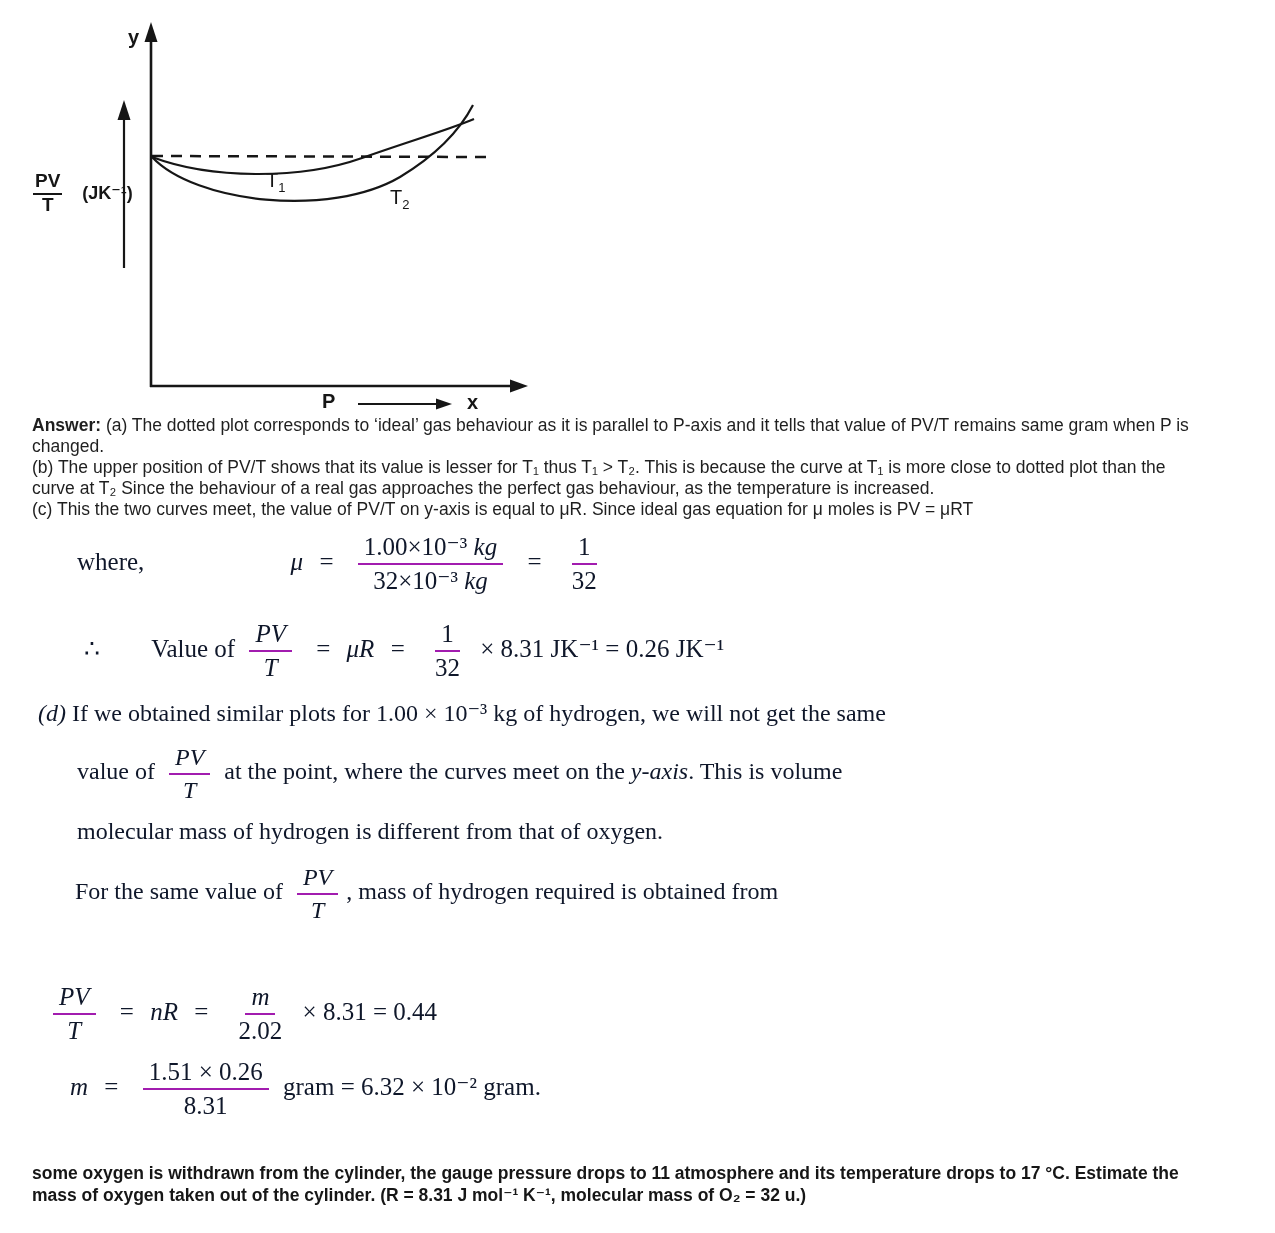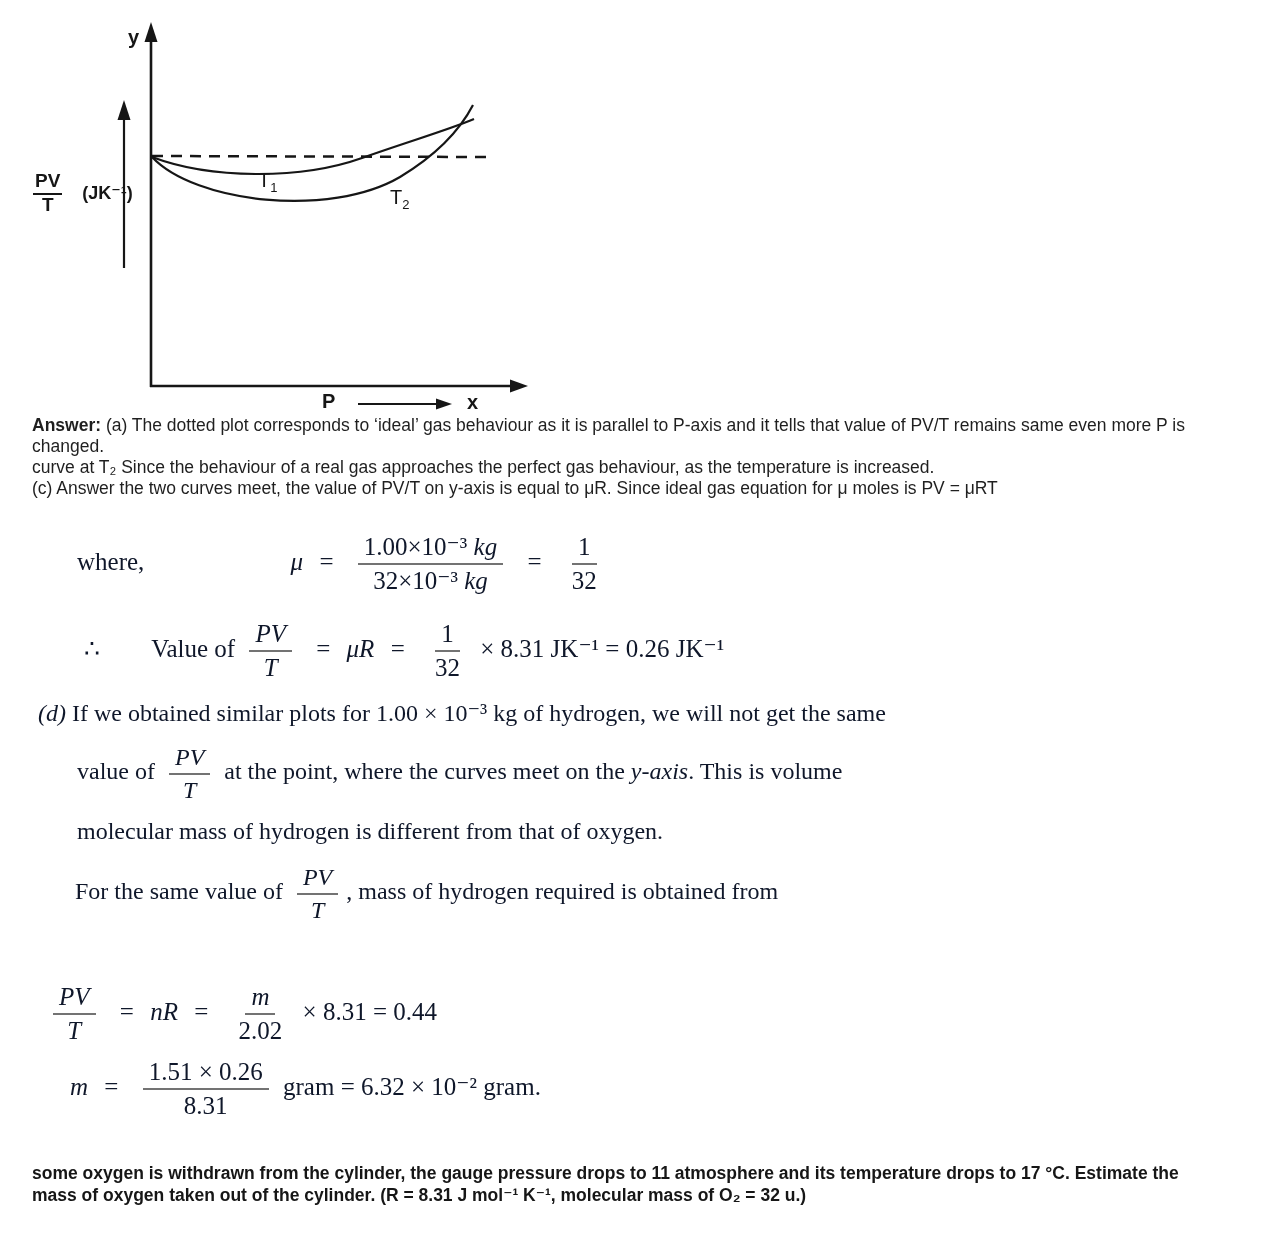--- a/index.html
+++ b/index.html
@@ -31,21 +31,21 @@
     position:absolute; white-space:nowrap;
     font-family:"Liberation Serif","DejaVu Serif",serif;
     font-size:25px; color:#0f172a;
   }
   .para { font-size:24px; }
   .frac {
     display:inline-flex; flex-direction:column; align-items:center;
     vertical-align:middle; text-align:center; line-height:1.12;
     margin:0 8px;
   }
-  .frac .num { border-bottom:2px solid #737373; padding:0 6px 2px; }
+  .frac .num { border-bottom:2px solid #a21caf; padding:0 6px 2px; }
   .frac .den { padding:2px 6px 0; }
   .ml45  { margin-left:45px; }
   .ml140 { margin-left:140px; }
   .eq { margin:0 10px; }
 </style>
 </head>
 <body>
 
 <div id="figure">
   <svg width="560" height="415" viewBox="0 0 560 415">
@@ -63,37 +63,38 @@
       <polygon points="528,386 510,379.5 510,392.5"></polygon>
       <polygon points="124,100 117.5,120 130.5,120"></polygon>
       <polygon points="452,404 436,398.5 436,409.5"></polygon>
     </g>
   </svg>
 
   <span class="glabel" style="left:128px; top:26px;">y</span>
   <span class="glabel" style="left:467px; top:391px;">x</span>
   <span class="glabel" style="left:322px; top:390px;">P</span>
 
-  <span class="glabel reg" style="left:258px; top:169px;"><span>T</span><span class="gsub">1</span></span>
+  <span class="glabel reg" style="left:266px; top:169px;"><span>T</span><span class="gsub">1</span></span>
   <span class="glabel reg" style="left:366px; top:186px;margin-left:24px;"><span>T</span><span class="gsub">2</span></span>
 
   <span id="pvt-label">
     <span class="afrac">
         <span class="anum">PV</span>
         <span>T</span>
       </span>
     <span class="aunit">(JK⁻¹)</span>
   </span>
 </div>
 
 <div class="ans">
-  <div><b>Answer:</b><span> (a) The dotted plot corresponds to ‘ideal’ gas behaviour as it is parallel to P-axis and it tells that value of PV/T remains same even more P is</span></div>
+  <div><b>Answer:</b><span> (a) The dotted plot corresponds to ‘ideal’ gas behaviour as it is parallel to P-axis and it tells that value of PV/T remains same gram when P is</span></div>
   <div>changed.</div>
+  <div>(b) The upper position of PV/T shows that its value is lesser for T₁ thus T₁ &gt; T₂. This is because the curve at T₁ is more close to dotted plot than the</div>
   <div>curve at T₂ Since the behaviour of a real gas approaches the perfect gas behaviour, as the temperature is increased.</div>
-  <div>(c) Answer the two curves meet, the value of PV/T on y-axis is equal to μR. Since ideal gas equation for μ moles is PV = μRT</div>
+  <div>(c) This the two curves meet, the value of PV/T on y-axis is equal to μR. Since ideal gas equation for μ moles is PV = μRT</div>
 </div>
 
 <div class="mrow" style="left:77px; top:533px;">
   <span>where,</span>
   <span class="it ml140">μ</span>
   <span class="eq">=</span>
   <span class="frac">
     <span class="num"><span>1.00×10⁻³</span><span class="it"> kg</span></span>
     <span class="den"><span>32×10⁻³</span><span class="it"> kg</span></span>
   </span>

